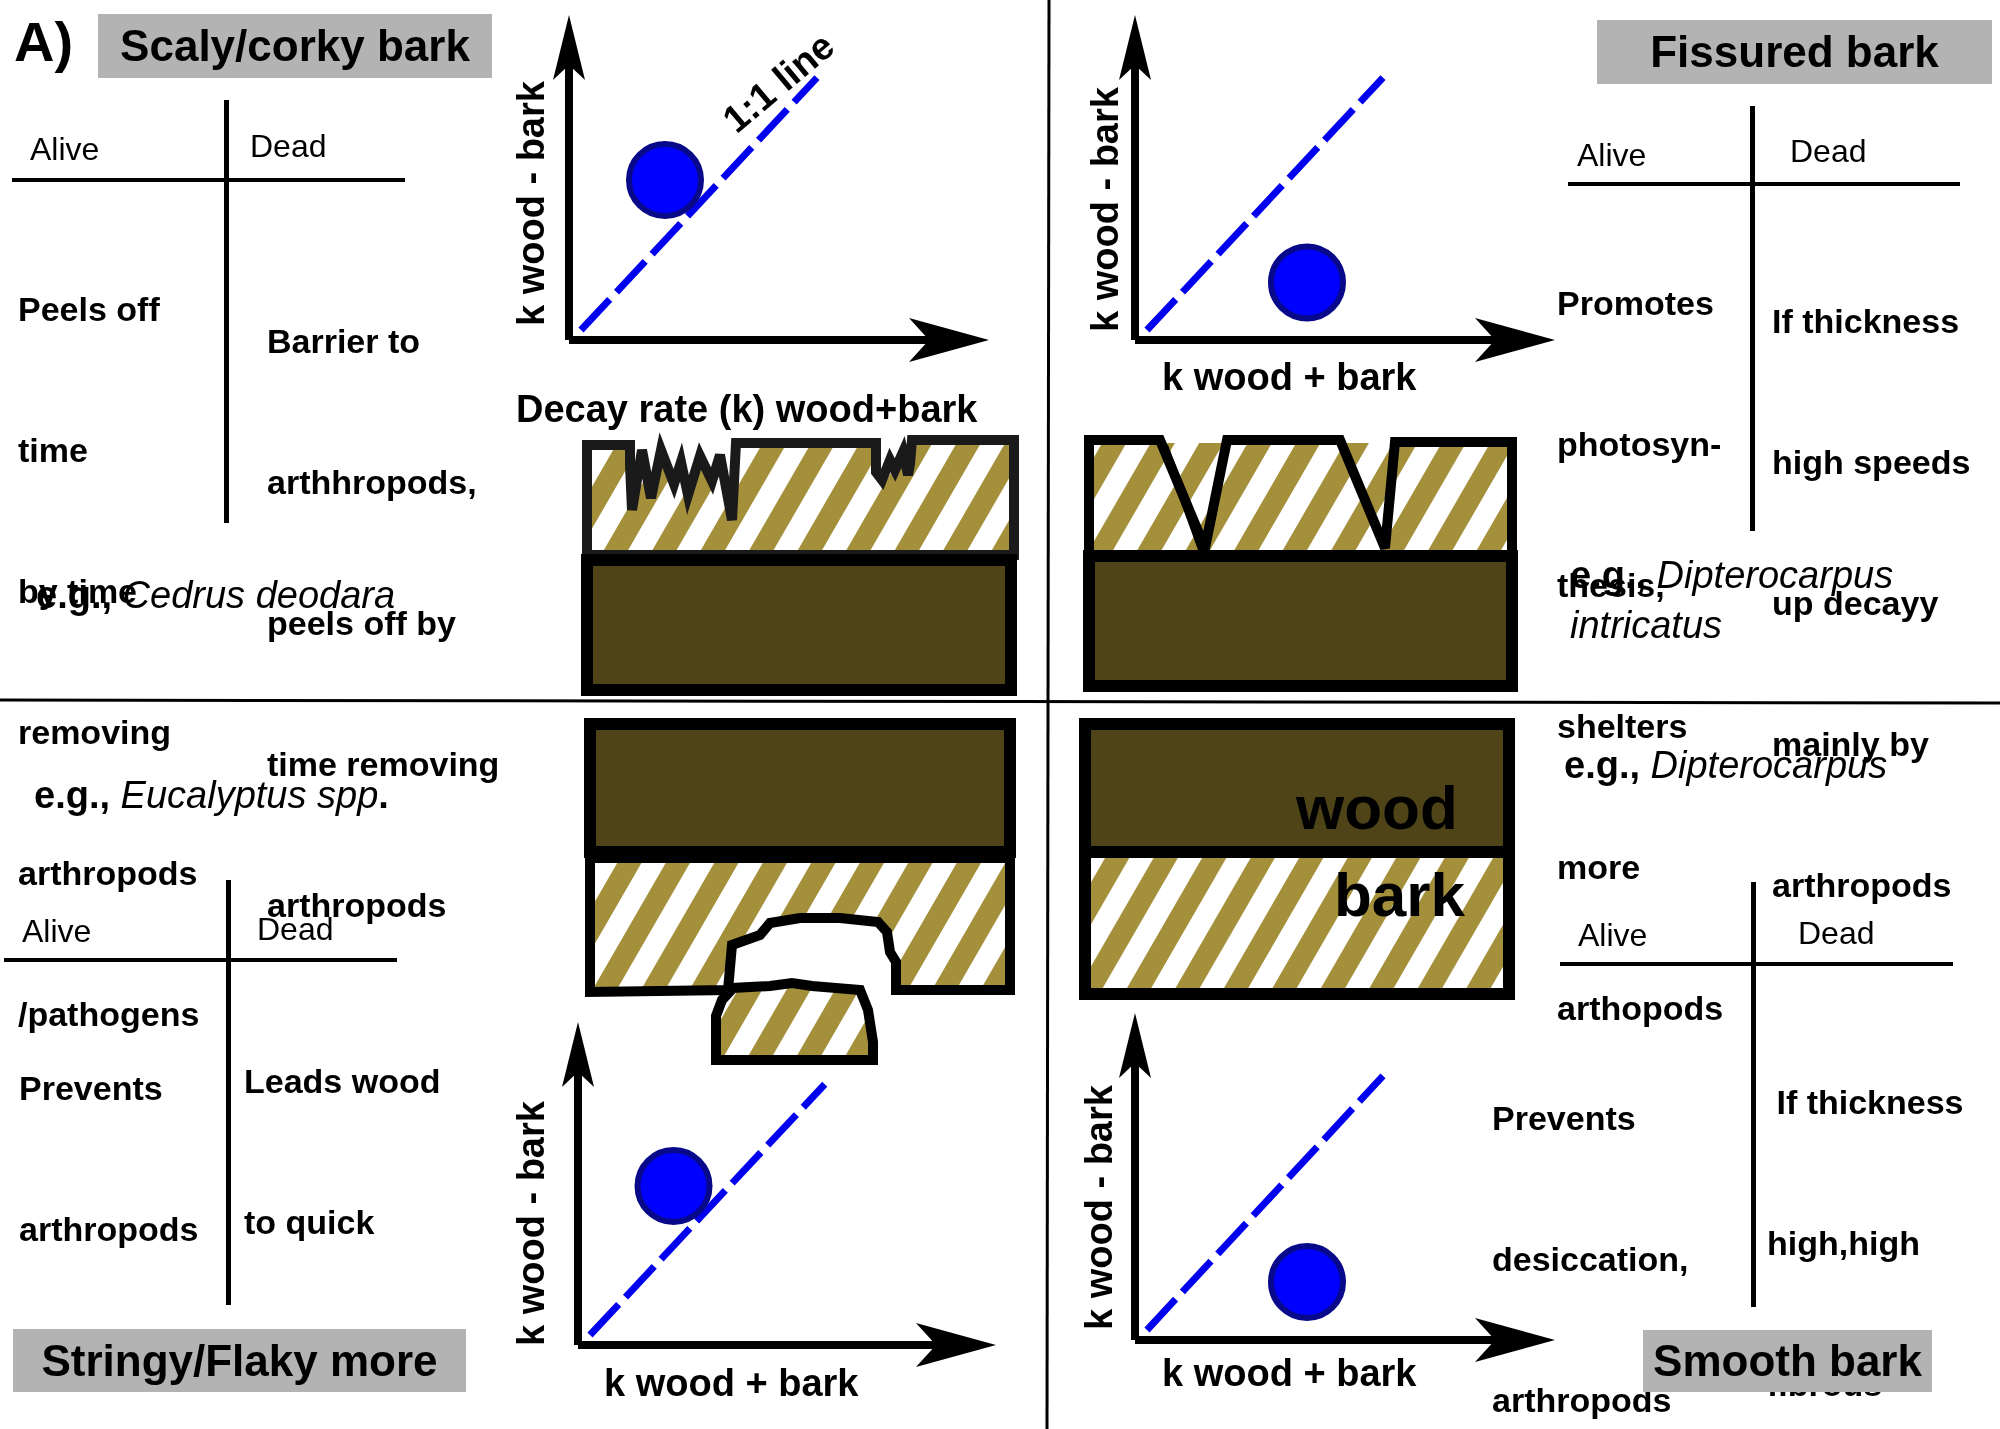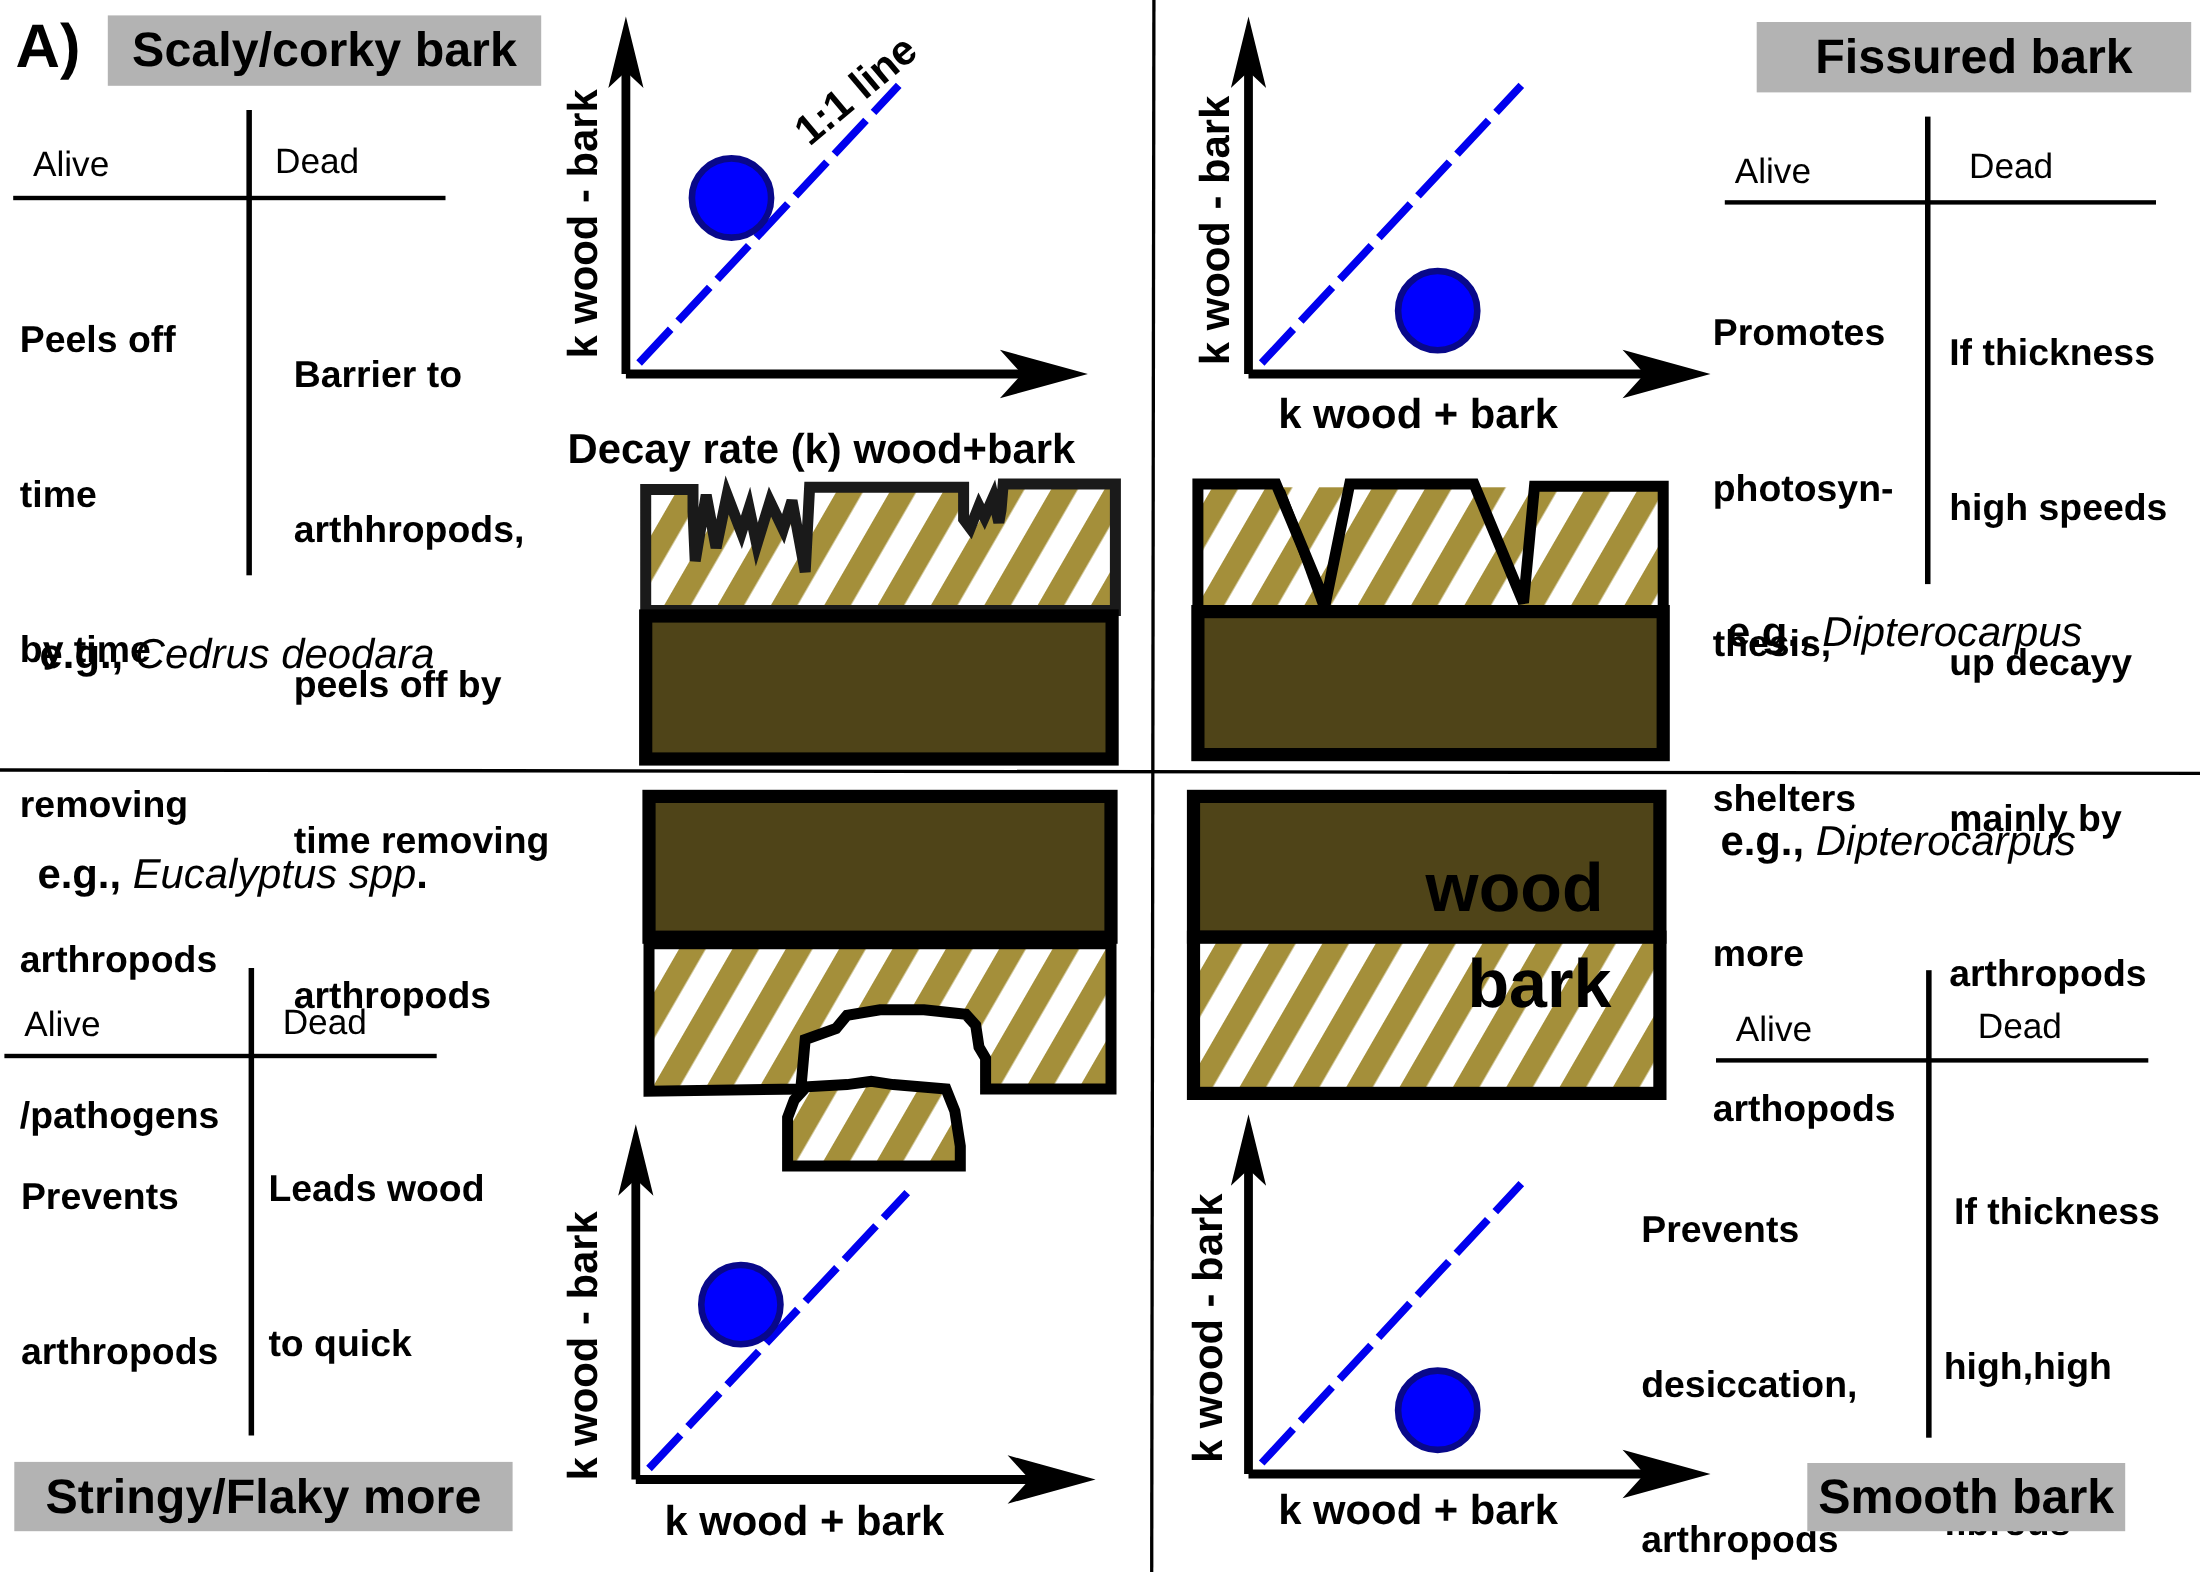--- a/index.html
+++ b/index.html
@@ -129,20 +129,21 @@
 </div>
 <div class="cell" style="left:1772px; top:204px;">
   <div>If thickness</div>
   <div>high speeds</div>
   <div>up decayy</div>
   <div>mainly by</div>
   <div>arthropods</div>
 </div>
 <div class="eg" style="left:1570px; top:550px;">
   <div><b>e.g.,</b> <i>Dipterocarpus</i></div>
+  <div><i>intricatus</i></div>
 </div>
 
 <div class="eg" style="left:34px; top:770px;">
   <b>e.g.,</b>
   <i>Eucalyptus spp</i><b>.</b>
 </div>
 <div class="rule" style="left:226px; top:880px; width:5px; height:425px;"></div>
 <div class="rule" style="left:4px; top:958px; width:393px; height:4px;"></div>
 <div class="hdr" style="left:22px; top:902px;">Alive</div>
 <div class="hdr" style="left:257px; top:900px;">Dead</div>

